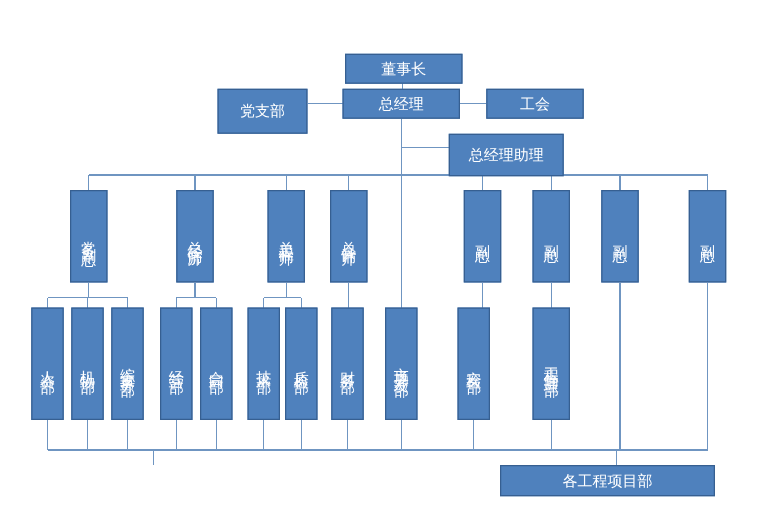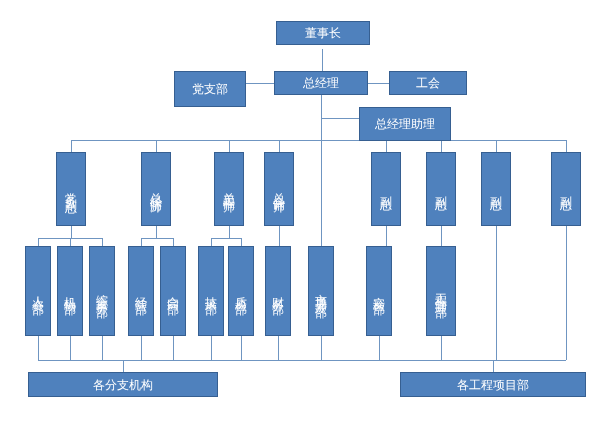--- a/index.html
+++ b/index.html
@@ -88,21 +88,21 @@
       M241 336 L241 360
       M278 336 L278 360
       M321 336 L321 360
       M379 336 L379 360
       M441 336 L441 360
       M123 360 L123 372
       M493 360 L493 372
     "></path>
   </svg>
 
-  <div class="box" style="left:276px;top:21px;width:94px;height:24px">董事长</div>
+  <div class="box" style="left:276px;top:43px;width:94px;height:24px">董事长</div>
 
   <div class="box" style="left:174px;top:71px;width:72px;height:36px">党支部</div>
 
   <div class="box" style="left:389px;top:71px;width:78px;height:24px">工会</div>
 
   <div class="box" style="left:274px;top:71px;width:94px;height:24px">总经理</div>
 
   <div class="box" style="left:359px;top:107px;width:92px;height:34px">总经理助理</div>
 
   <div class="box vbox" style="left:56px;top:152px;width:30px;height:74px">常务副总</div>
@@ -119,16 +119,15 @@
   <div class="box vbox" style="left:89px;top:246px;width:26px;height:90px">综合事务部</div>
   <div class="box vbox" style="left:128px;top:246px;width:26px;height:90px">经营部</div>
   <div class="box vbox" style="left:160px;top:246px;width:26px;height:90px">合同部</div>
   <div class="box vbox" style="left:198px;top:246px;width:26px;height:90px">技术部</div>
   <div class="box vbox" style="left:228px;top:246px;width:26px;height:90px">质检部</div>
   <div class="box vbox" style="left:265px;top:246px;width:26px;height:90px">财务部</div>
   <div class="box vbox" style="left:308px;top:246px;width:26px;height:90px">市场开发部</div>
   <div class="box vbox" style="left:366px;top:246px;width:26px;height:90px">安检部</div>
   <div class="box vbox" style="left:426px;top:246px;width:30px;height:90px">工程管理部</div>
 
-  <div class="box" style="left:28px;top:372px;width:190px;height:25px">各分支机构</div>
-  <div class="box" style="left:400px;top:372px;width:186px;height:25px">各工程项目部</div>
+  <div class="box" style="left:400px;top:372px;width:172px;height:25px">各工程项目部</div>
 
 </div>
 
 </body></html>

